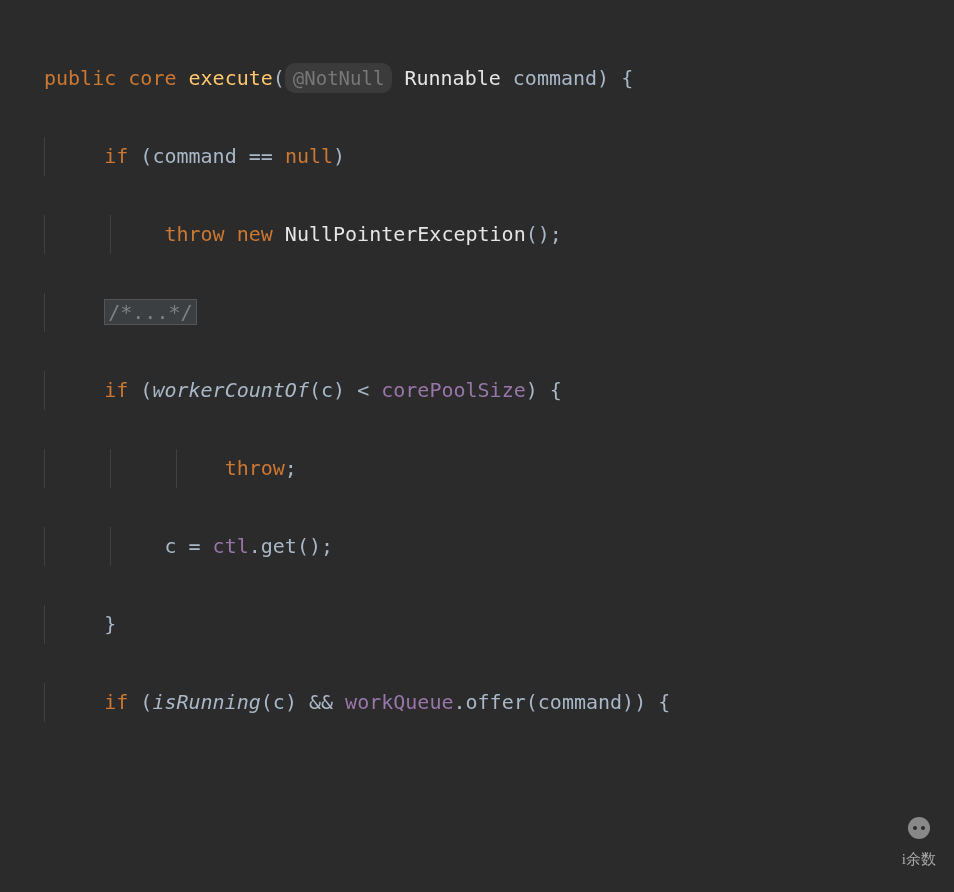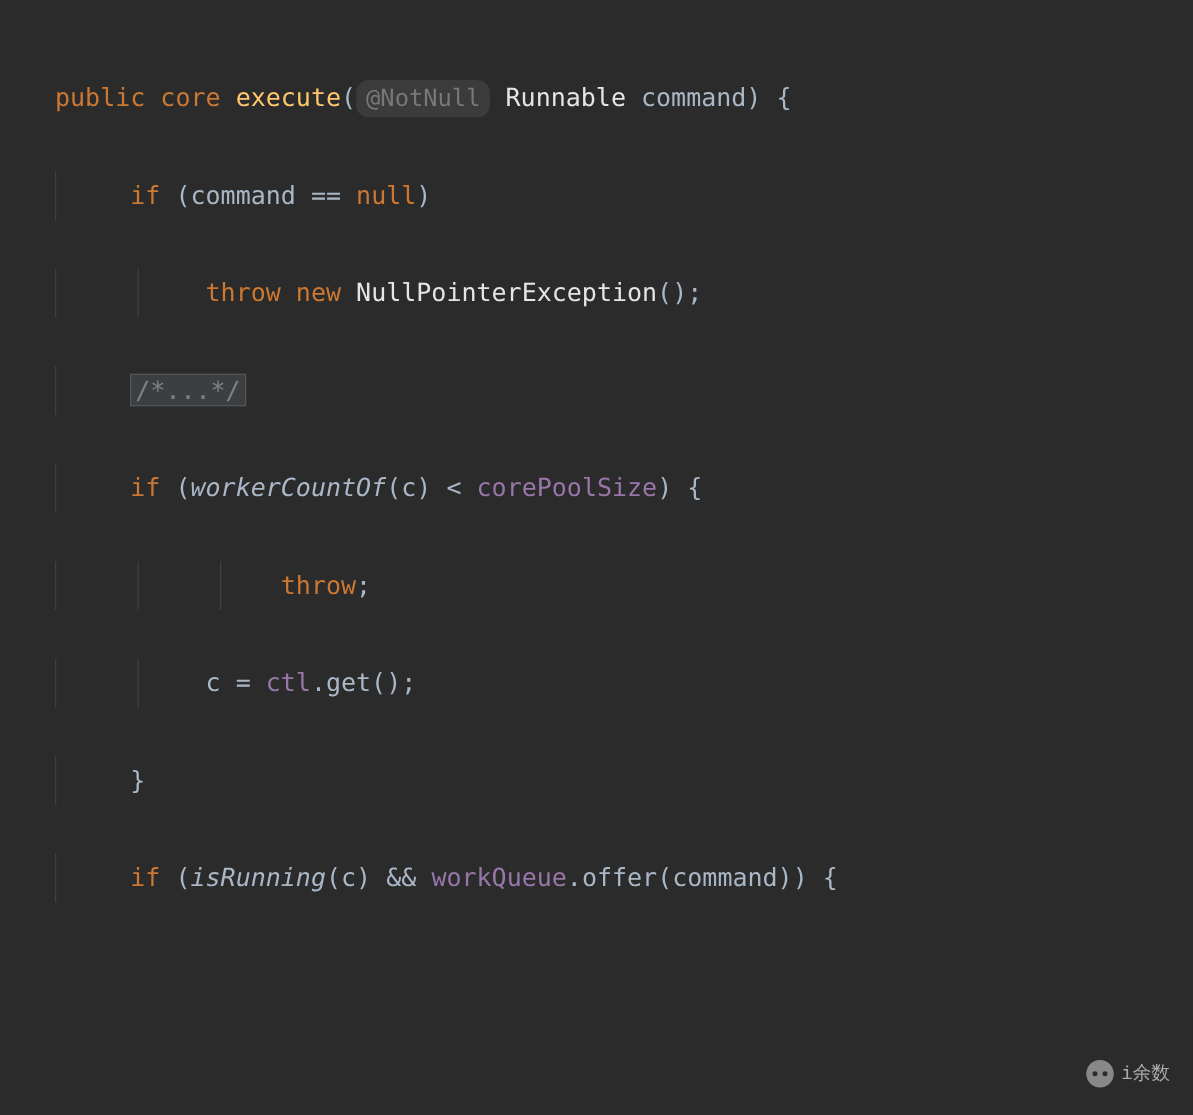--- a/index.html
+++ b/index.html
@@ -51,25 +51,26 @@
     bottom: 0;
   }
   .g1 { left: 14px; }
   .g2 { left: 80px; }
   .g3 { left: 146px; }
   .watermark {
     position: absolute;
     bottom: 18px;
     right: 18px;
     color: #aaa;
-    font-family: Liberation Mono, monospace;
+    font-family: Liberation Serif, serif;
     font-size: 15px;
     display: flex;
     align-items: center;
     gap: 6px;
+    flex-direction: column;
   }
   .watermark-icon {
     width: 22px;
     height: 22px;
     background: #888;
     border-radius: 50%;
     position: relative;
     display: inline-flex;
     align-items: center;
     justify-content: center;

